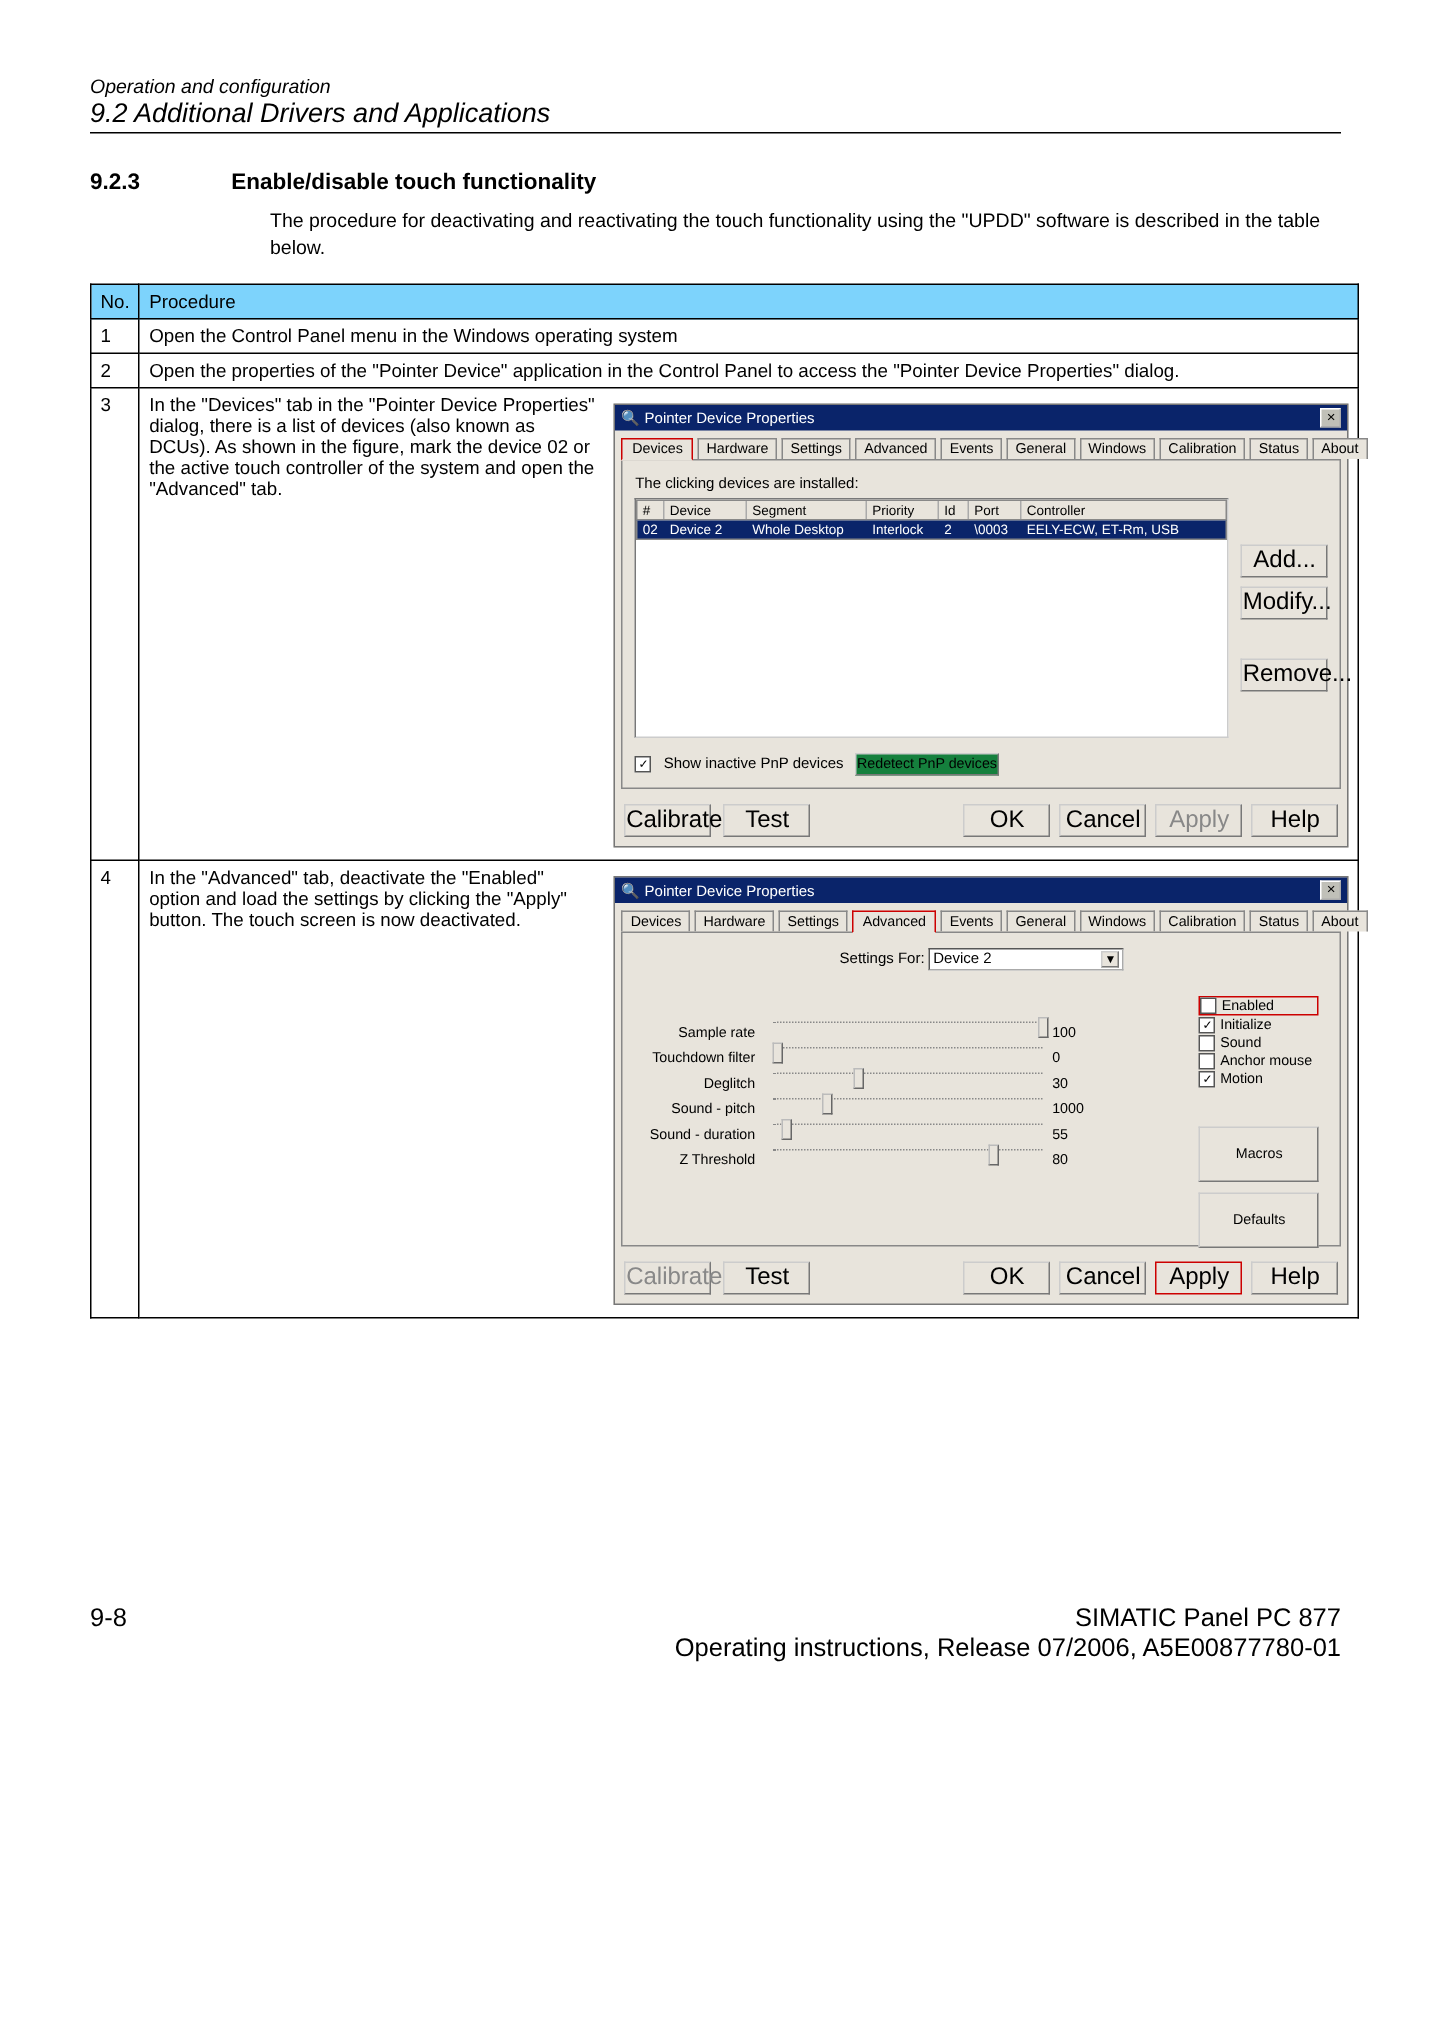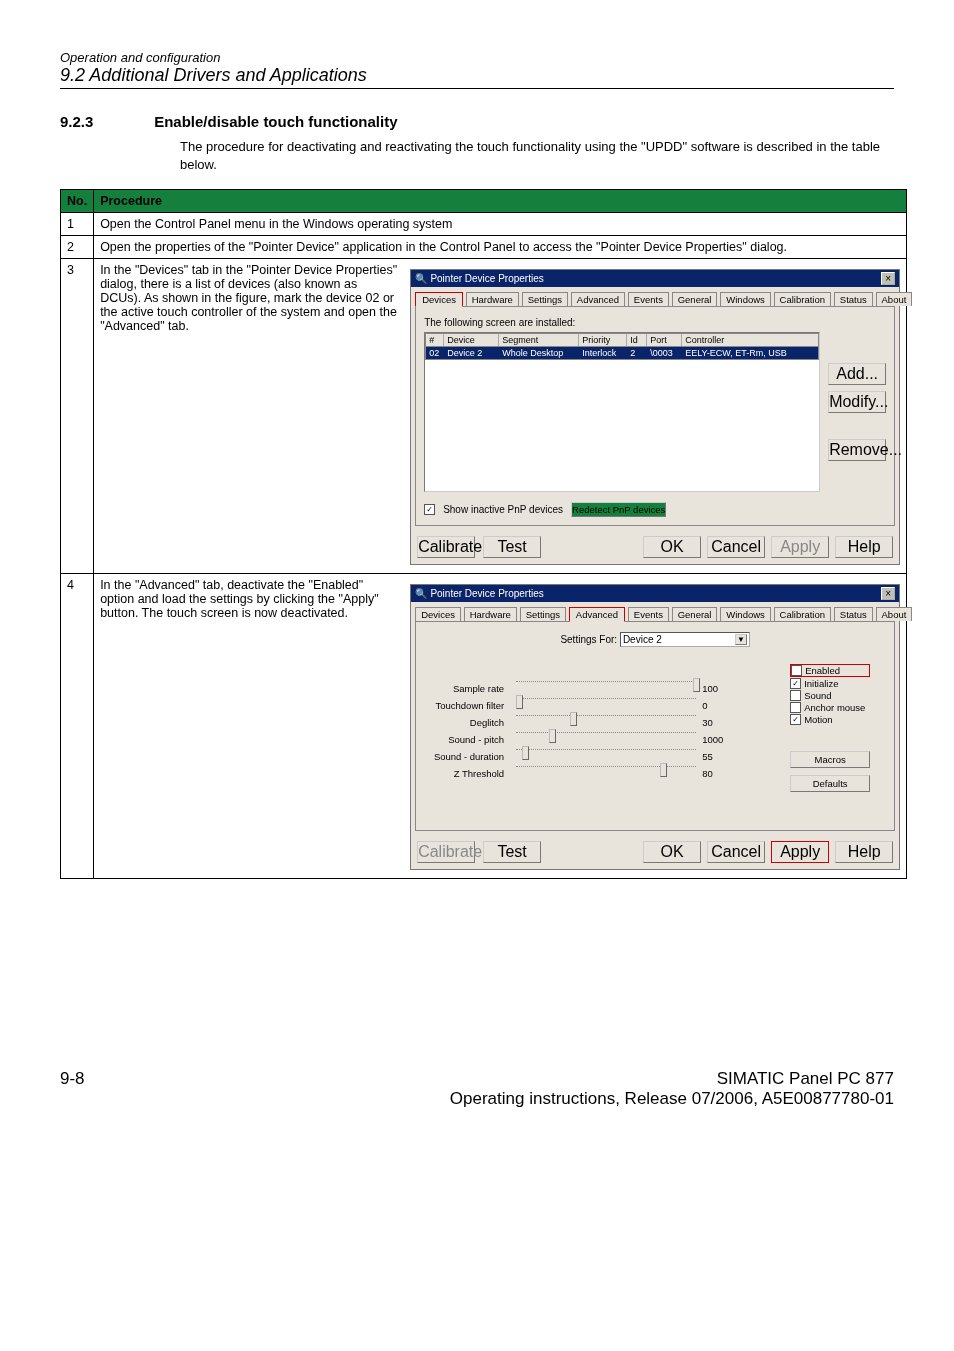--- a/index.html
+++ b/index.html
@@ -34,21 +34,21 @@
   table.proc {
     border-collapse: collapse;
     width: 100%;
   }
   table.proc th, table.proc td {
     border: 1px solid #000;
     vertical-align: top;
     padding: 4px 6px;
     font-size: 12.5px;
   }
-  table.proc th { text-align: left; font-weight: bold; background:#15803d;}
+  table.proc th { text-align: left; font-weight: normal; background:#7dd3fc;}
   .col-no { width: 28px; text-align:left;}
   .col-desc { width: 300px; }
   .dlg {
     border:1px solid #777;
     background:#e8e4dc;
     font-size:10px;
     width: 490px;
     margin:6px 0 4px 0;
   }
   .dlg-title {
@@ -147,28 +147,28 @@
     margin:0 6px;
   }
   .slider-thumb {
     position:absolute;
     top:-4px;
     width:7px; height:14px;
     background:#e8e4dc;
     border:1px outset #bbb;
   }
   .slider-val { width:30px; text-align:left;}
-  .right-opts { position:absolute; right:24px; top:42px; font-size:9.5px; display:flex; flex-direction:column; gap:1px;}
+  .right-opts { position:absolute; right:14px; top:42px; font-size:9.5px; display:flex; flex-direction:column; gap:1px;}
   .opt { display:flex; align-items:center; gap:3px;}
   .enbl-box { border:1.5px solid #c00; padding:0 2px 0 0; display:inline-flex; align-items:center; gap:3px;}
   .btn-sm {
     border:1px outset #ccc;
     background:#e8e4dc;
     font-size:9.5px;
-    padding:2px 0;
+    padding:12px 0;
     width:80px;
     text-align:center;
     margin-top:6px;
   }
   .settings-for-row { text-align:center; margin-bottom:6px; font-size:10px;}
   .combo {
     display:inline-block; border:1px inset #aaa; background:#fff;
     width:130px; font-size:10px; padding:1px 2px; text-align:left;
     position:relative;
   }
@@ -236,21 +236,21 @@
               <span class="tab">Settings</span>
               <span class="tab">Advanced</span>
               <span class="tab">Events</span>
               <span class="tab">General</span>
               <span class="tab">Windows</span>
               <span class="tab">Calibration</span>
               <span class="tab">Status</span>
               <span class="tab">About</span>
             </div>
             <div class="tab-body">
-              <div class="body-label">The following screen are installed:</div>
+              <div class="body-label">The clicking devices are installed:</div>
               <div class="device-area">
                 <div class="device-list-wrap">
                   <div class="device-list-head">
                     <div style="width:18px">#</div>
                     <div style="width:55px">Device</div>
                     <div style="width:80px">Segment</div>
                     <div style="width:48px">Priority</div>
                     <div style="width:20px">Id</div>
                     <div style="width:35px">Port</div>
                     <div style="flex:1">Controller</div>

